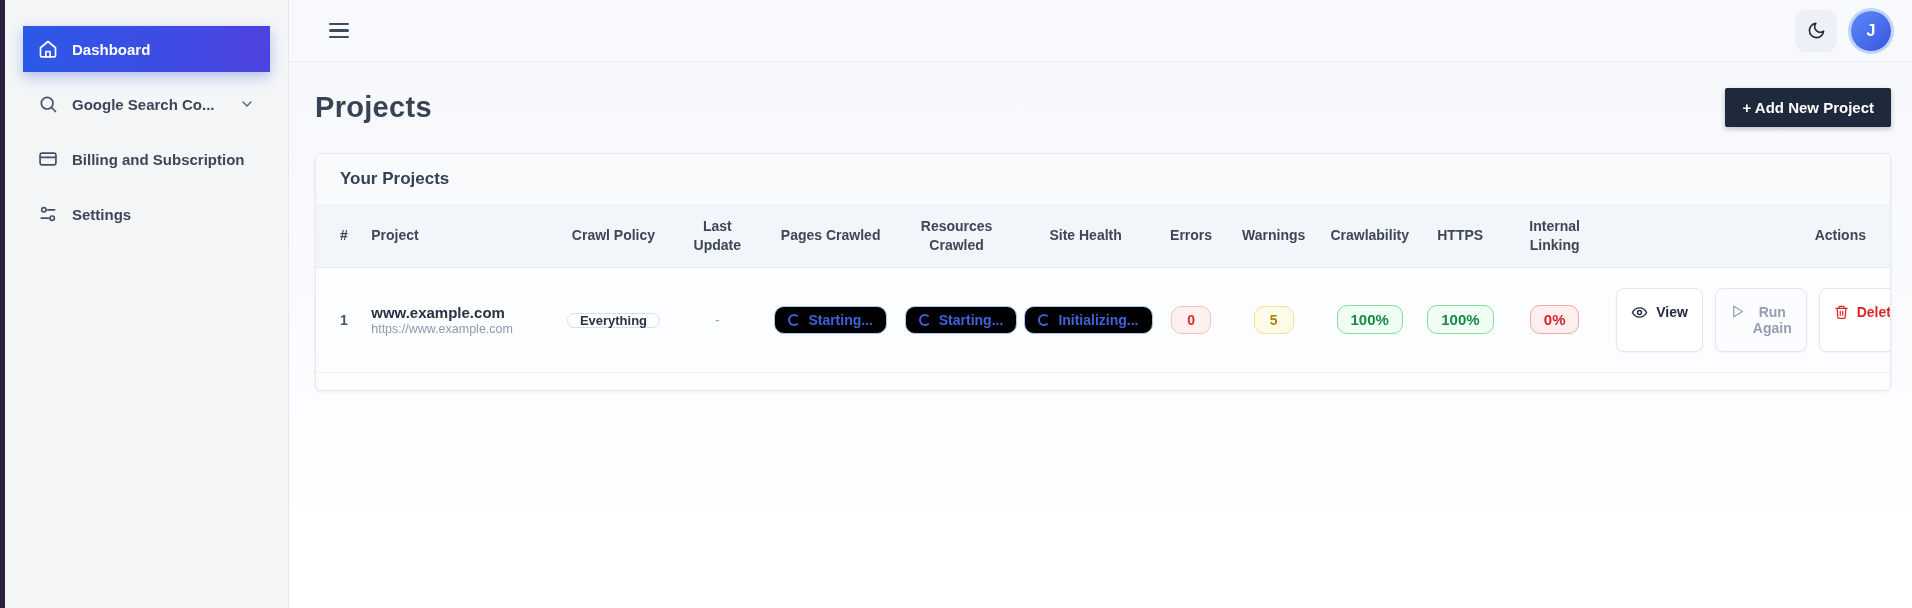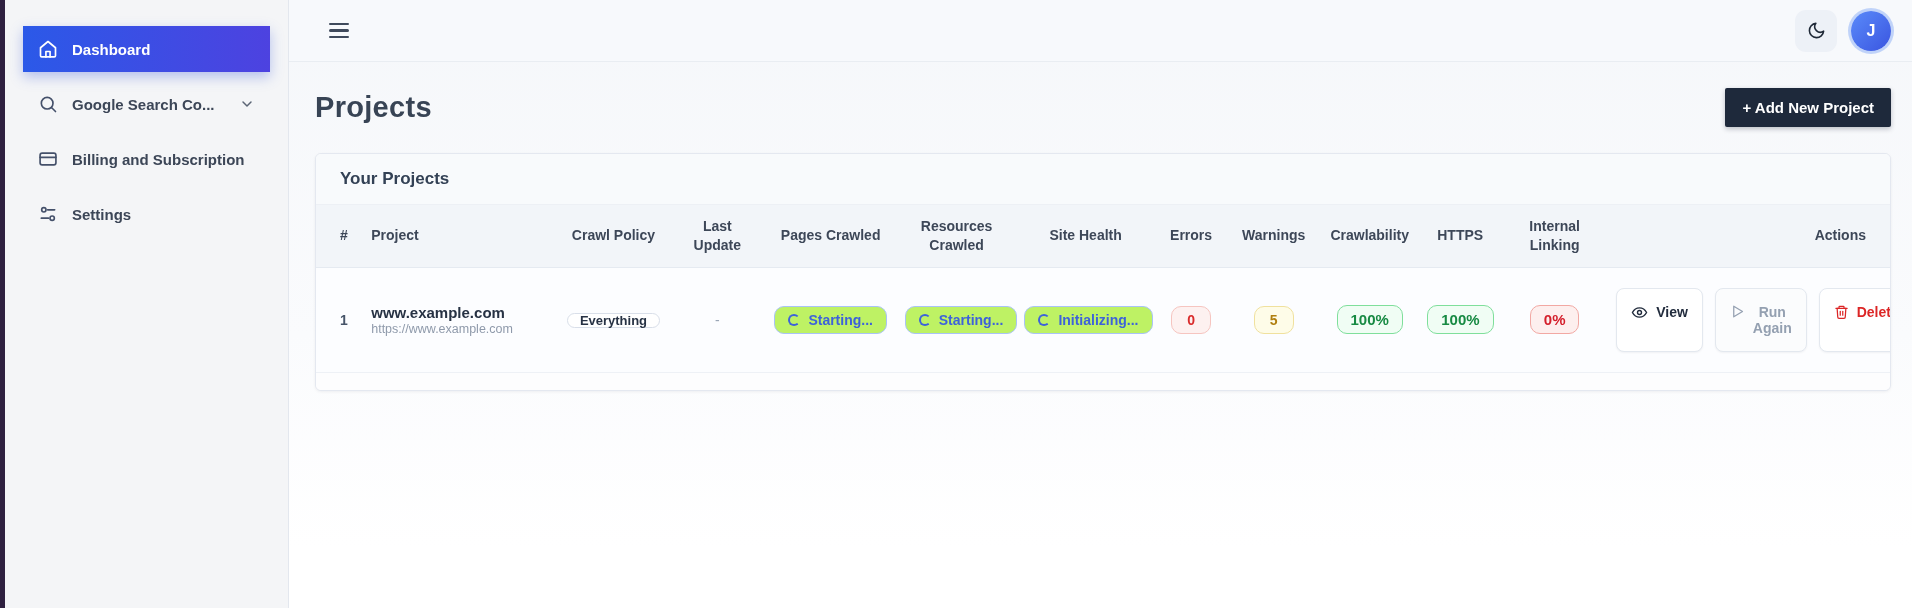--- a/index.html
+++ b/index.html
@@ -113,21 +113,21 @@
   .row-index { font-weight:bold; color:#475569; font-size:14px; }
   .proj-name { font-weight:bold; font-size:15px; color:#273244; }
   .proj-url { font-size:12.5px; color:#8f9aab; margin-top:1px; }
 
   .badge {
     display:inline-flex; align-items:center; justify-content:center; gap:8px;
     border-radius:10px; font-size:14px; font-weight:bold;
     padding:6px 13px; line-height:1;
   }
   .badge-policy { background:#ffffff; border:1px solid #d9dfe9; color:#273244; font-size:13px; border-radius:8px; padding:0 12px; }
-  .badge-info   { background:#bef264; border:1px solid #a9c3f7; color:#3d62da; }
+  .badge-info   { background:#000000; border:1px solid #a9c3f7; color:#3d62da; }
   .badge-red    { background:#fdf1f0; border:1px solid #f6c5c0; color:#d92b2b; min-width:40px; }
   .badge-yellow { background:#fefce8; border:1px solid #f0e19e; color:#b07f10; min-width:40px; }
   .badge-green  { background:#f0fdf4; border:1px solid #7fdf9b; color:#178a43; font-size:15px; }
   .badge-red-strong { background:#fdefee; border:1px solid #f2a8a3; color:#d41f2c; font-size:15px; }
   .dash-cell { color:#9aa6b6; font-size:14px; }
 
   .spin {
     width:12px; height:12px; border-radius:50%;
     border:2px solid currentColor; border-right-color:transparent;
     display:inline-block; flex:0 0 auto;

